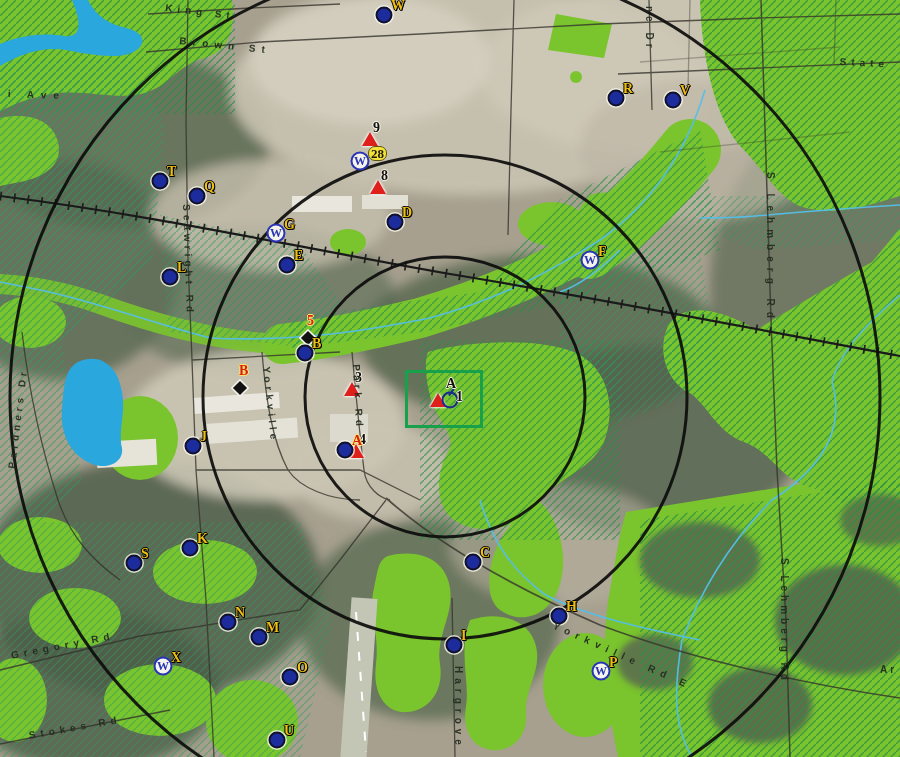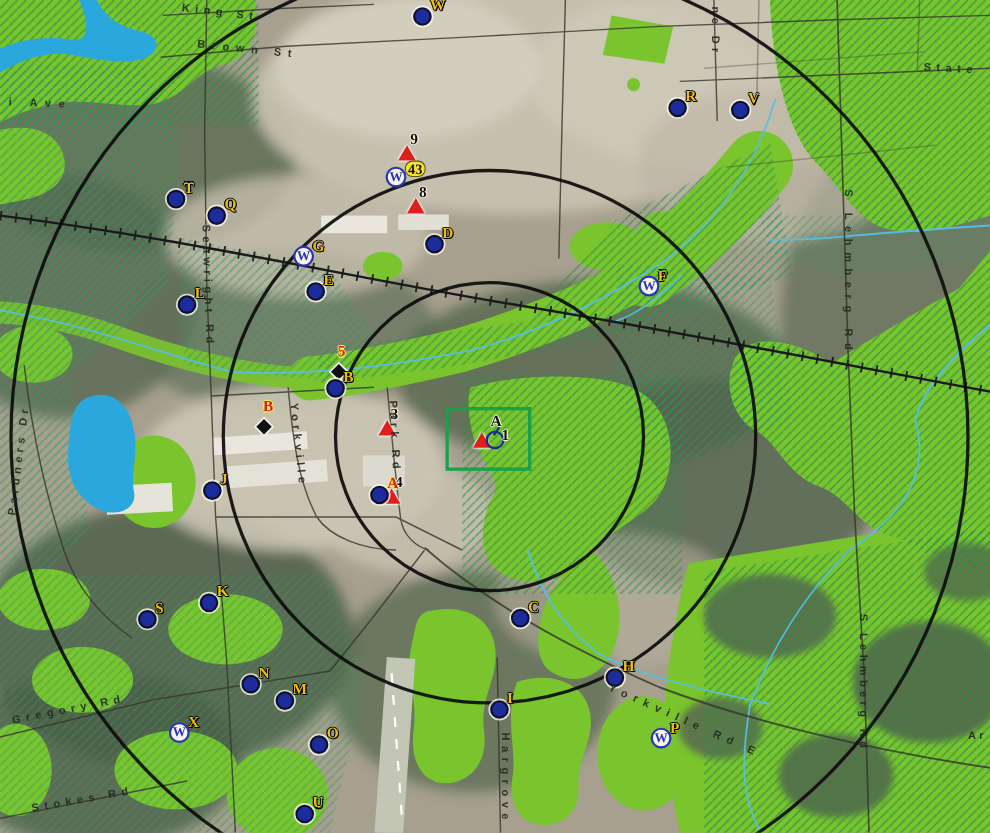--- a/index.html
+++ b/index.html
@@ -244,21 +244,21 @@
       <span class="mk-label" style="position: absolute; left: 297px; top: 661px;">O</span>
       <span class="mk blue-dot" style="left: 277px; top: 740px;"></span>
       <span class="mk-label" style="position: absolute; left: 284px; top: 724px;">U</span>
       <span class="mk blue-dot" style="left: 473px; top: 562px;"></span>
       <span class="mk-label" style="position: absolute; left: 480px; top: 546px;">C</span>
       <span class="mk blue-dot" style="left: 559px; top: 616px;"></span>
       <span class="mk-label" style="position: absolute; left: 566px; top: 600px;">H</span>
       <span class="mk blue-dot" style="left: 454px; top: 645px;"></span>
       <span class="mk-label" style="position: absolute; left: 461px; top: 629px;">I</span>
       <span class="mk well" style="left: 360px; top: 161px;">W</span>
-      <span class="mk-label pill" style="position: absolute; left: 368px; top: 146px;">43</span>
+      <span class="mk-label pill" style="position: absolute; left: 368px; top: 146px;">28</span>
       <span class="mk well" style="left: 276px; top: 233px;">W</span>
       <span class="mk-label" style="position: absolute; left: 284px; top: 218px;">G</span>
       <span class="mk well" style="left: 590px; top: 260px;">W</span>
       <span class="mk-label" style="position: absolute; left: 598px; top: 245px;">F</span>
       <span class="mk well" style="left: 163px; top: 666px;">W</span>
       <span class="mk-label" style="position: absolute; left: 171px; top: 651px;">X</span>
       <span class="mk well" style="left: 601px; top: 671px;">W</span>
       <span class="mk-label" style="position: absolute; left: 609px; top: 656px;">P</span>
       <span class="street-label" style="left: 166px; top: 2px; letter-spacing: 5px; transform: rotate(7deg);">King St</span>
       <span class="street-label" style="left: 180px; top: 35px; letter-spacing: 6px; transform: rotate(6deg);">Brown St</span>

